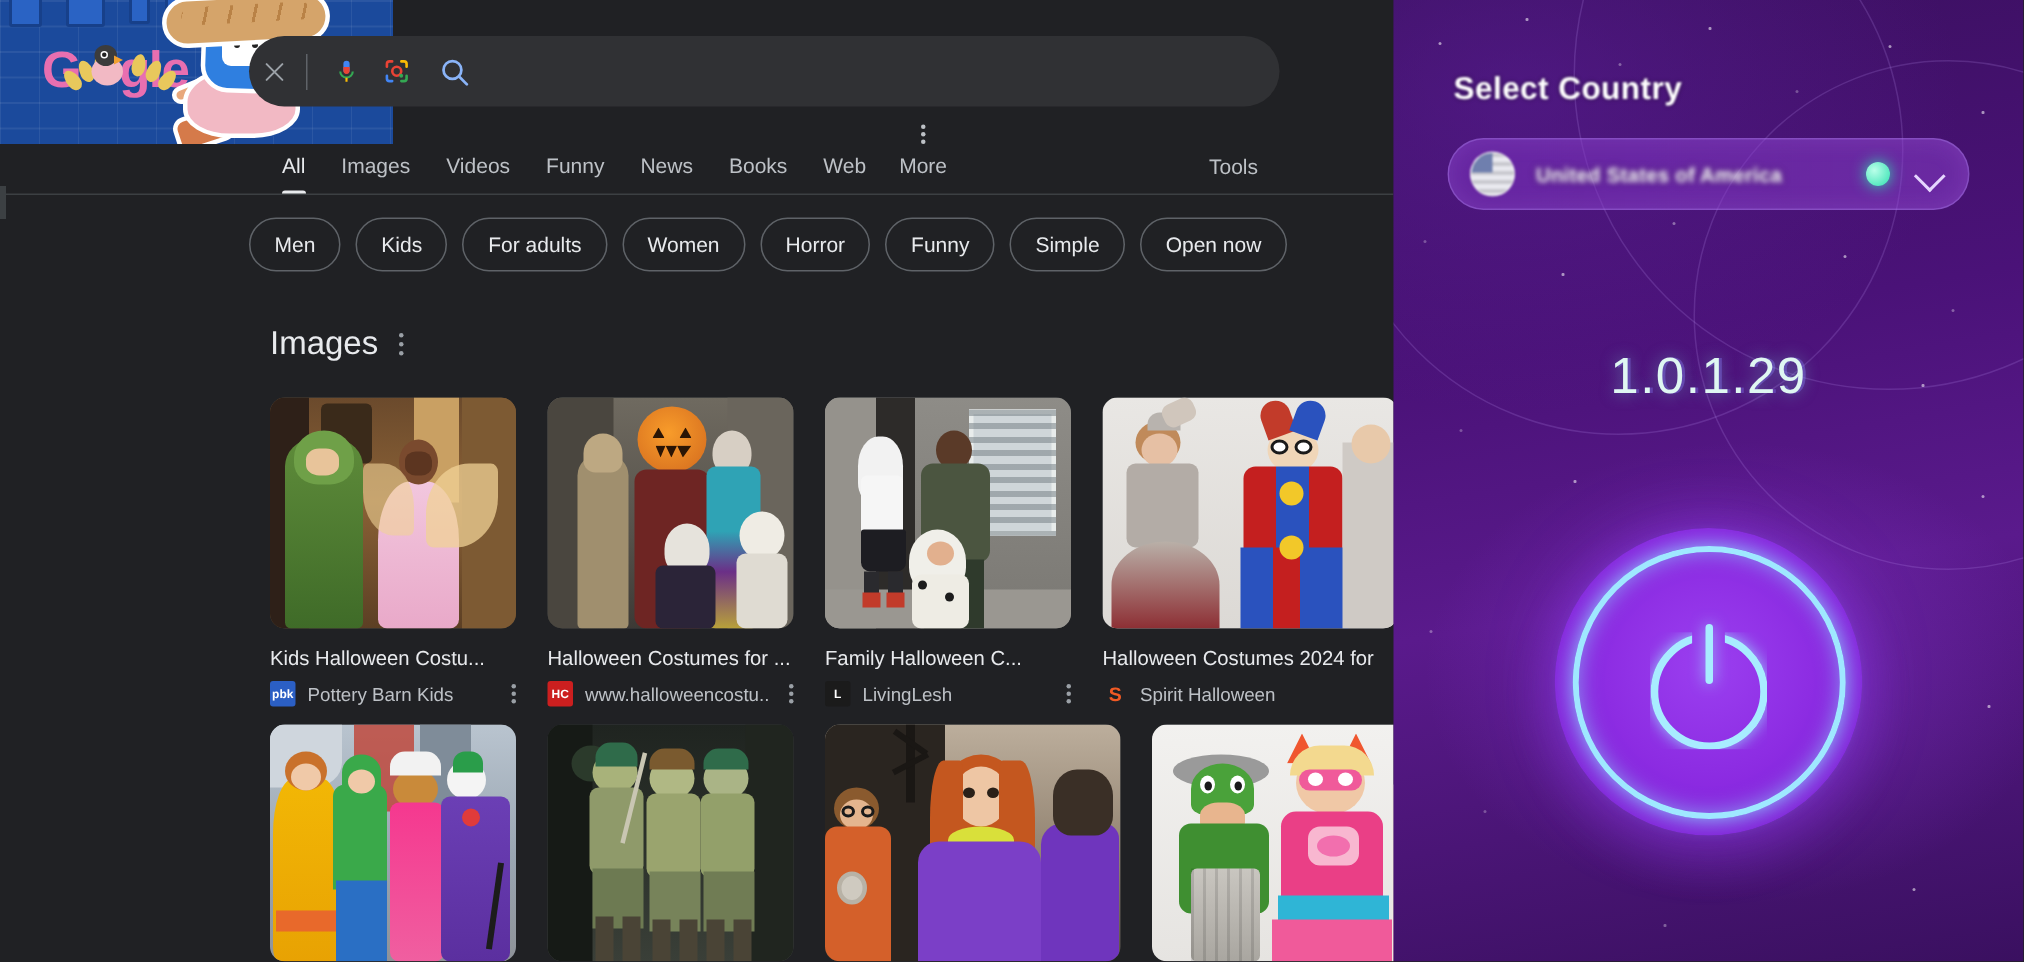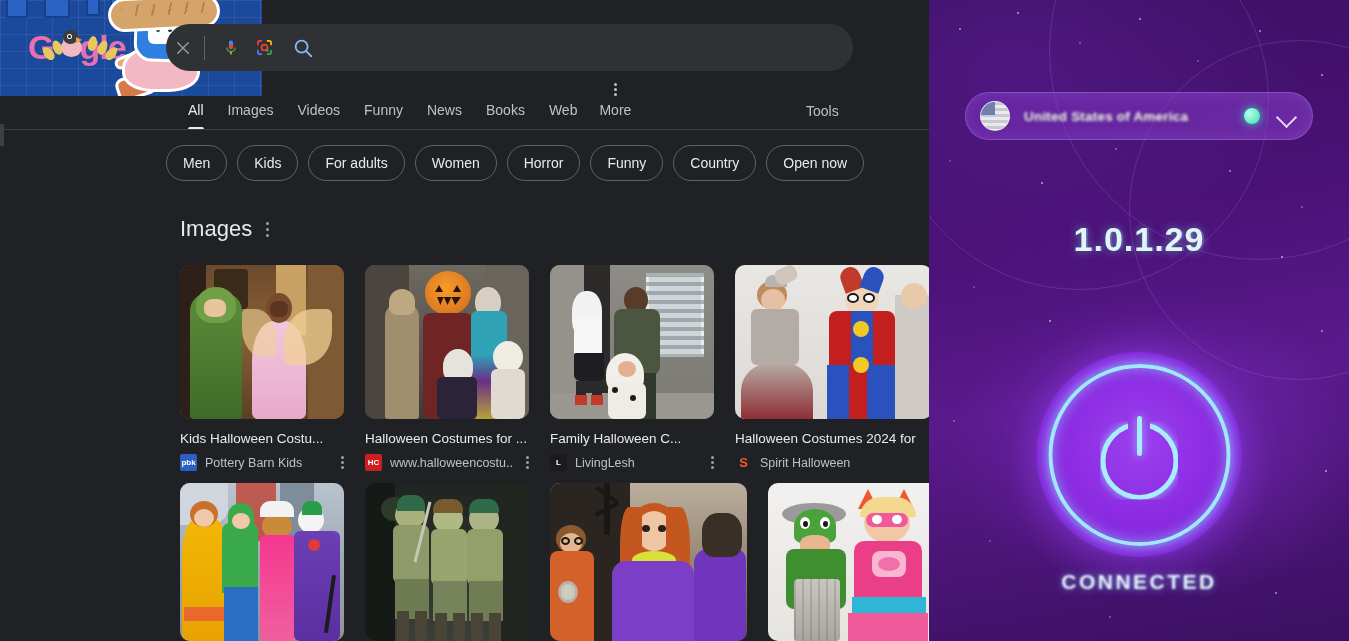--- a/index.html
+++ b/index.html
@@ -289,22 +289,22 @@
     border-right: 2.5px solid #e6d6ff; border-bottom: 2.5px solid #e6d6ff;
     transform: rotate(45deg);
   }
 
   .ip-label {
     position: absolute; left: 0; right: 0; top: 200px; text-align: center;
     color: #f0e4ff; font-size: 15px; font-weight: 700; letter-spacing: .4px;
     filter: blur(0.7px); text-shadow: 0 0 4px rgba(0,0,0,.4);
   }
   .ip-value {
-    position: absolute; left: 0; right: 0; top: 220px; text-align: center;
-    font-size: 34px; font-weight: 700; letter-spacing: 1px;
+    position: absolute; left: 0; right: 0; top: 232px; text-align: center;
+    font-size: 34px; font-weight: 400; letter-spacing: 1px;
     color: #dff7f2; filter: blur(0.5px);
     text-shadow: 0 0 10px rgba(120,230,220,.5), 2px 0 0 rgba(140,120,255,.35);
   }
 
   .power-glow {
     position: absolute; left: 50%; top: 337px; transform: translateX(-50%);
     width: 260px; height: 260px; border-radius: 50%;
     background: radial-gradient(circle, rgba(170,80,255,0.55) 0%, rgba(120,40,200,0.25) 45%, transparent 70%);
     filter: blur(6px);
   }
@@ -441,21 +441,21 @@
     <div class="nav-underline"></div>
     <div class="left-rail"></div>
 
     <div class="chips">
       <div class="chip">Men</div>
       <div class="chip">Kids</div>
       <div class="chip">For adults</div>
       <div class="chip">Women</div>
       <div class="chip">Horror</div>
       <div class="chip">Funny</div>
-      <div class="chip">Country</div>
+      <div class="chip">Simple</div>
       <div class="chip">Open now</div>
     </div>
 
     <div class="images-head">
       <div class="images-title">Images</div>
       <span class="images-kebab">
           <i></i>
           <i></i>
           <i></i>
         </span>
@@ -730,35 +730,35 @@
       <span style="left:44px;  top:286px; width:2px;height:2px;opacity:.5;"></span>
       <span style="left:120px; top:320px; width:1.5px;height:1.5px;"></span>
       <span style="left:392px; top:330px; width:2px;height:2px;"></span>
       <span style="left:24px;  top:420px; width:2px;height:2px;opacity:.6;"></span>
       <span style="left:396px; top:470px; width:1.5px;height:1.5px;"></span>
       <span style="left:60px;  top:540px; width:2px;height:2px;opacity:.5;"></span>
       <span style="left:346px; top:592px; width:2px;height:2px;"></span>
       <span style="left:180px; top:616px; width:1.5px;height:1.5px;opacity:.6;"></span>
     </div>
 
+    <div class="vpn-label">Select Country</div>
 
     <div class="country-select">
       <span class="flag"></span>
       <span class="country-name">United States of America</span>
       <span class="status-dot"></span>
       <span class="chev"></span>
     </div>
 
     <div class="ip-value">1.0.1.29</div>
 
     <div class="power-glow"></div>
     <div class="power-btn">
       <span class="power-ring"></span>
       <span class="power-glyph">
         <span class="pg-circle"></span>
         <span class="pg-bar"></span>
       </span>
     </div>
 
-    <div class="connected">CONNECTED</div>
   </div>
 
 </div>
 
 </body></html>

